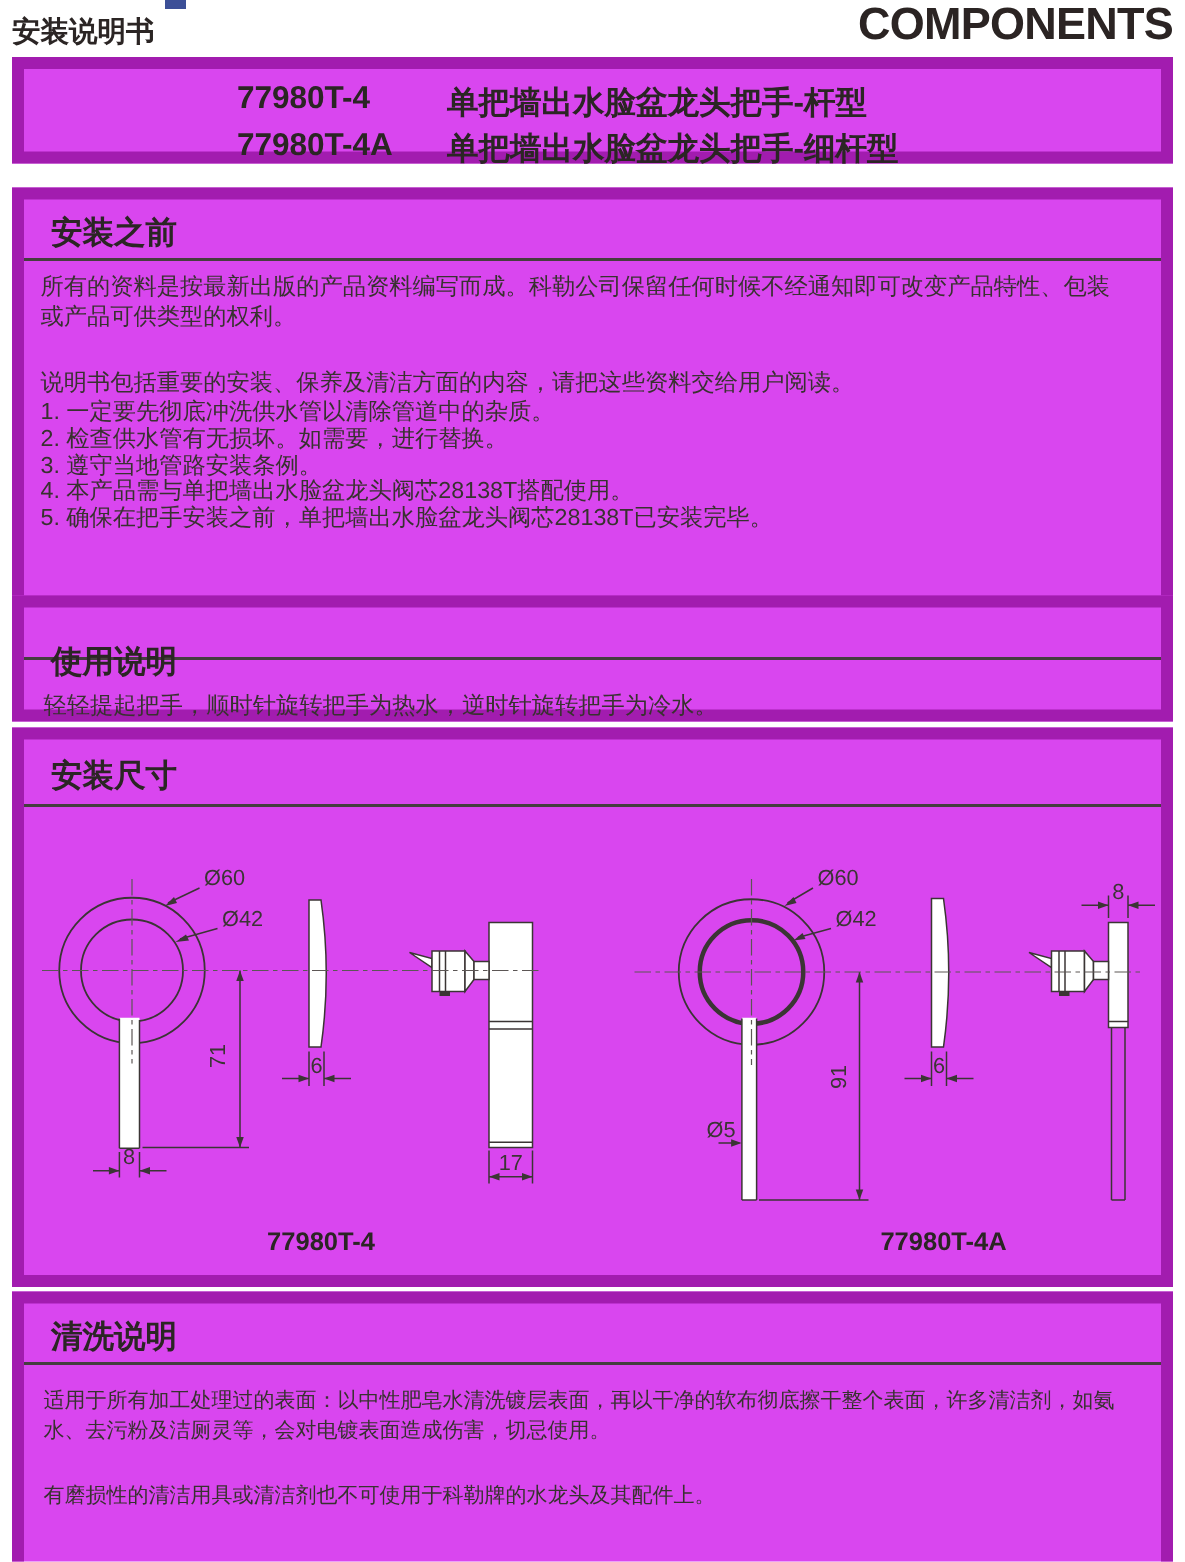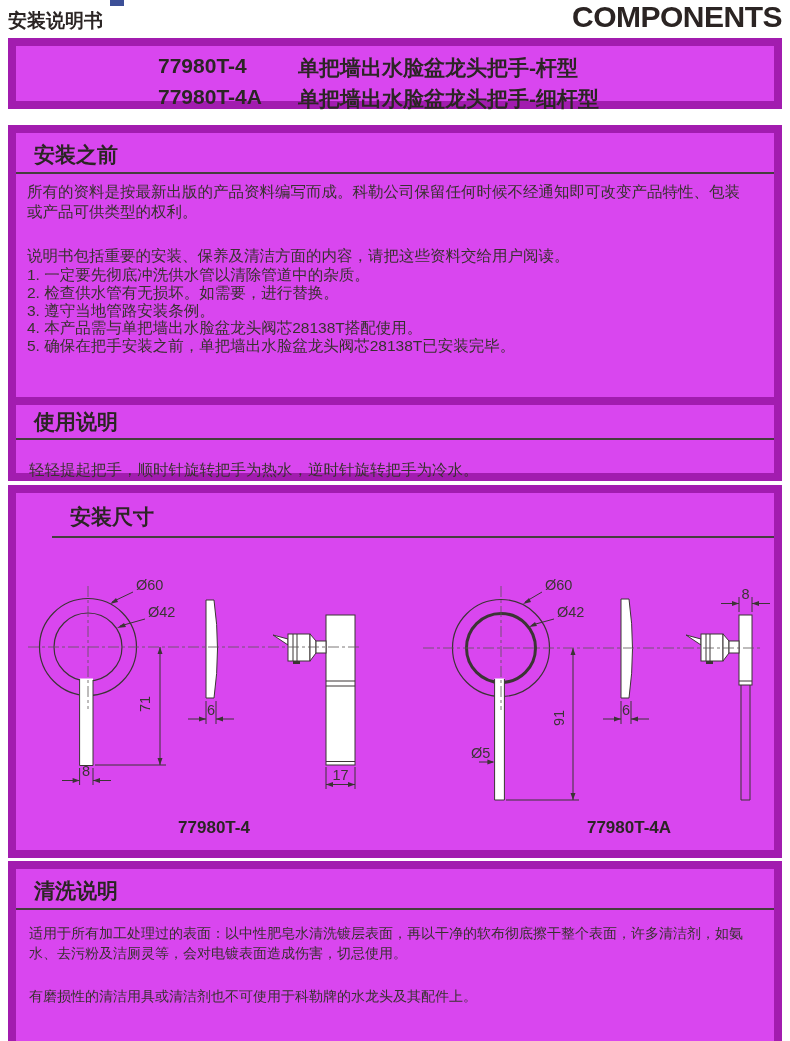--- a/index.html
+++ b/index.html
@@ -12,25 +12,25 @@
   .logo-clip span{display:block;font-weight:900;font-size:52px;line-height:52px;
     letter-spacing:16px;color:#423c3c;position:relative;top:-45px;}
   .logo-blue{position:absolute;top:0;left:110px;width:14px;height:6px;background:#3c4f97;}
   .doc-type{position:absolute;top:8px;left:8px;font-size:19px;font-weight:bold;color:#2b2524;}
   .brand{position:absolute;top:0px;right:8px;font-size:30px;font-weight:800;
     letter-spacing:-0.5px;color:#2b2423;}
   .box{position:absolute;left:8px;width:774px;border:8px solid #a21caf;box-sizing:border-box;background:#d946ef;}
   .box1{top:38px;height:71px;}
   .box2{top:113px;height:280px;margin-top:12px;}
   .box3{top:397px;height:84px;}
-  .box4{top:485px;height:373px;padding-left:36px;}
+  .box4{top:485px;height:373px;}
   .box5{top:861px;height:202px;}
   .sec-head{height:41px;border-bottom:2px solid #453e3e;box-sizing:border-box;
     font-size:21px;font-weight:bold;color:#2b2524;padding:8px 0 0 18px;}
-  .box3 .sec-head{height:35px;padding-top:3px;}
+  .box3 .sec-head{height:35px;padding-top:22px;}
   .box4 .sec-head{height:45px;padding-top:10px;}
   .sec-body{padding:8px 20px 0 11px;font-size:15.5px;line-height:20px;color:#38322f;}
   .titlebox-row{position:relative;height:31px;font-size:21px;font-weight:bold;color:#2b2524;}
   .titlebox-rows{padding-top:8px;}
   .t-model{position:absolute;left:142px;top:0;}
   .t-name{position:absolute;left:282px;top:0;}
   .p2{margin-top:24px;}
   .notes-title{margin-top:21px;font-weight:bold;color:#2b2524;}
   .note-item{line-height:17.8px;}
   .usage-body{padding:20px 20px 0 13px;font-size:15.5px;color:#38322f;}

